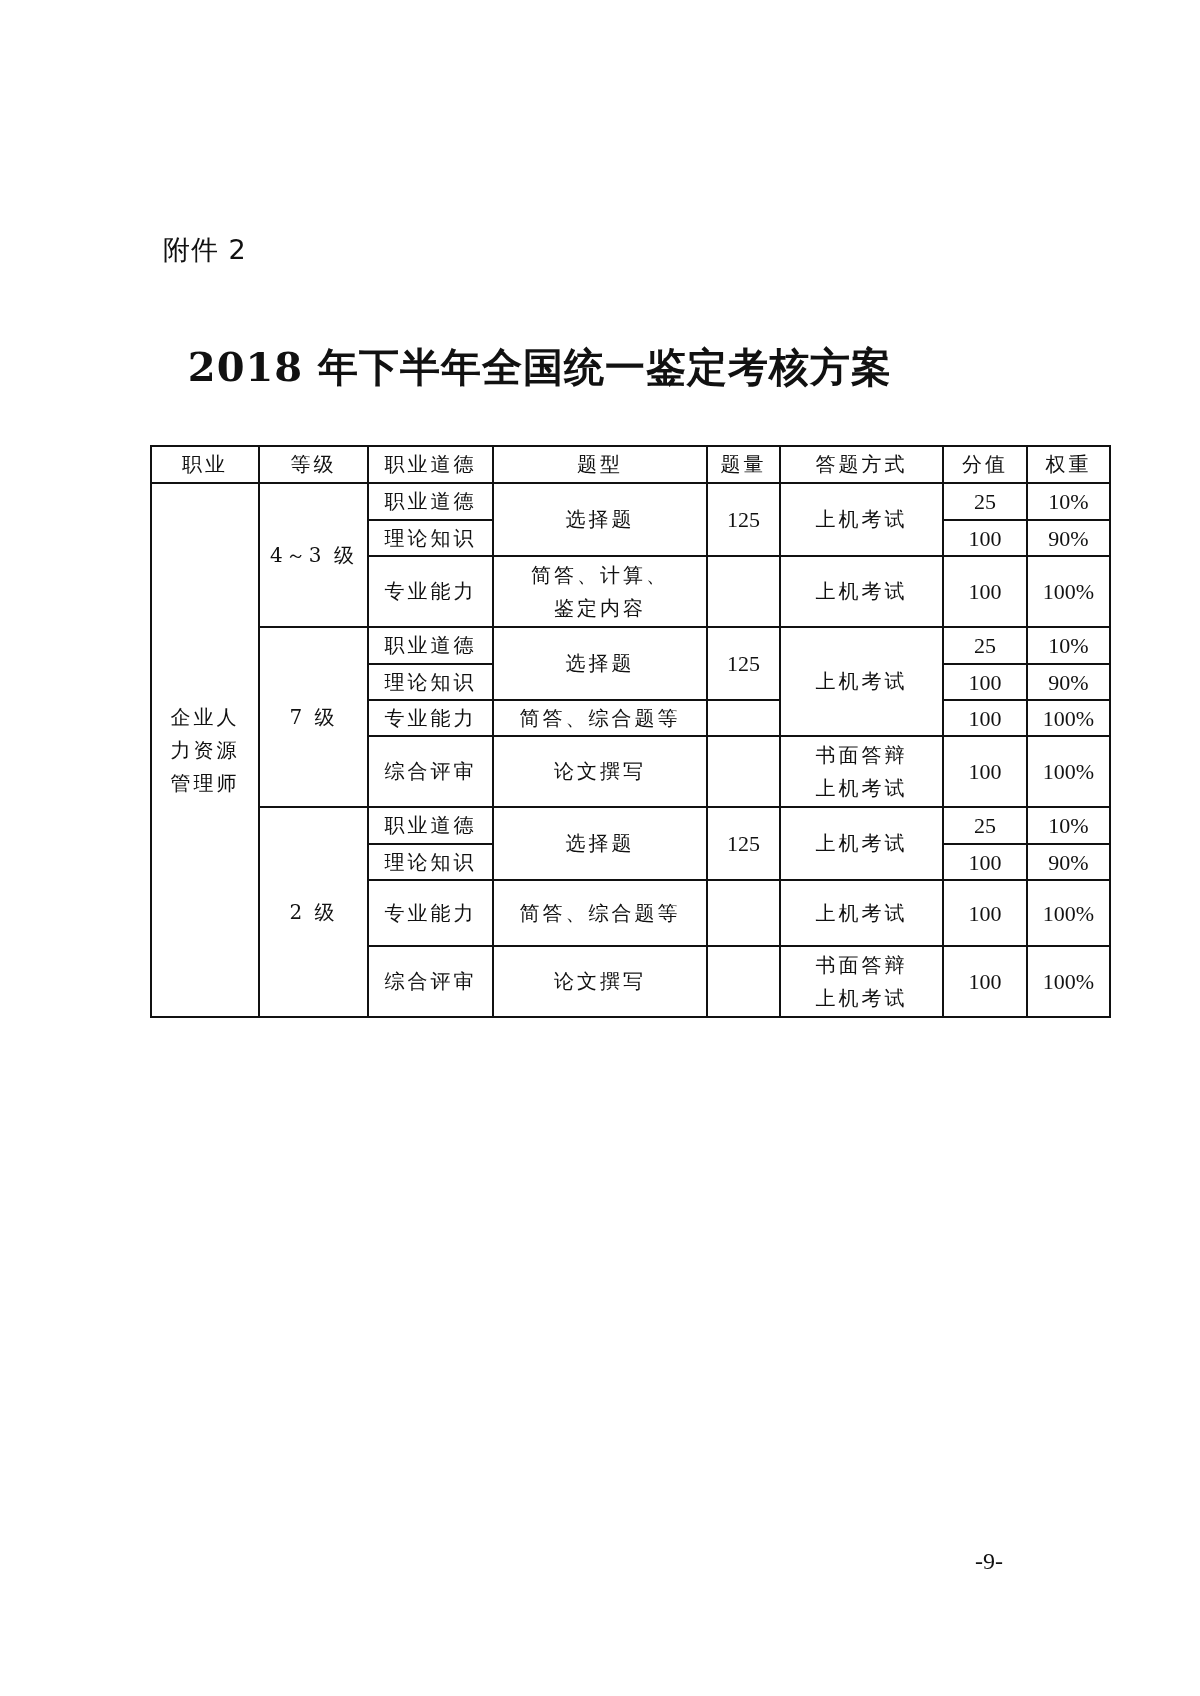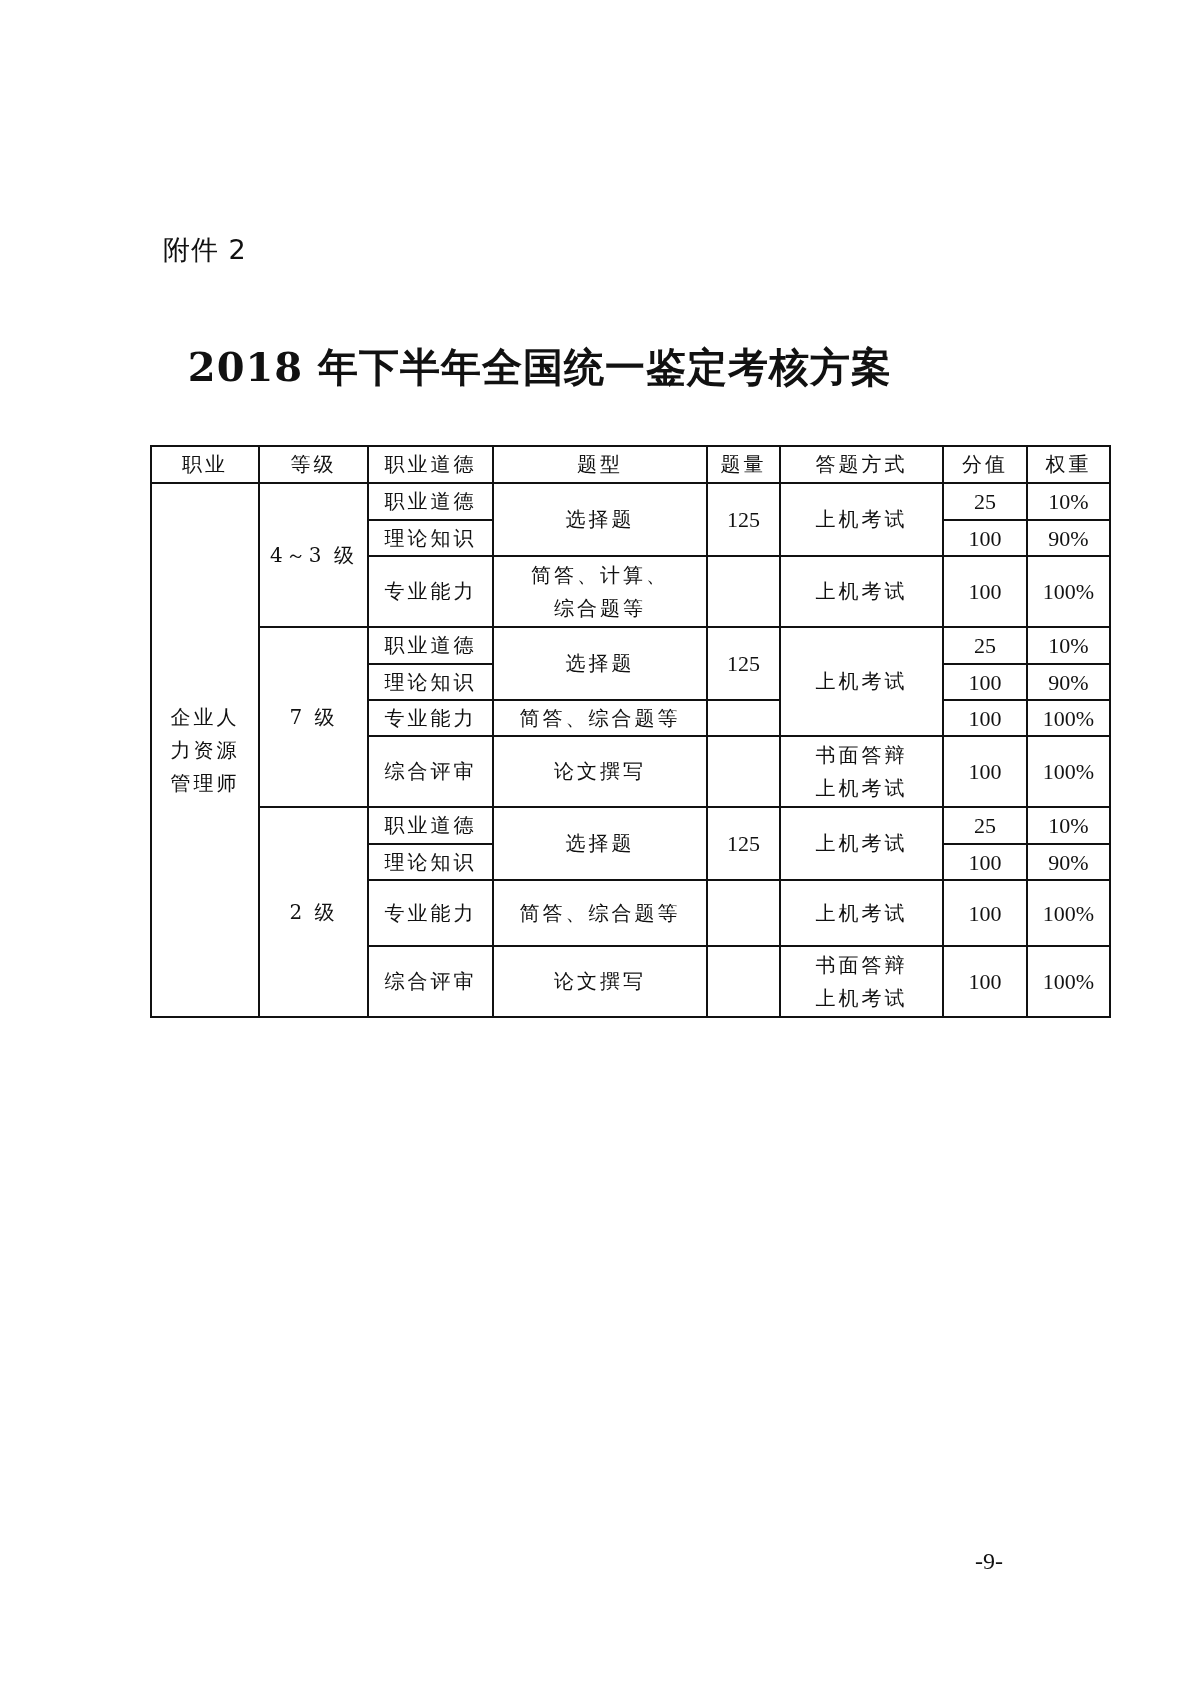--- a/index.html
+++ b/index.html
@@ -63,21 +63,21 @@
   </tr>
   <tr style="height:36px">
     <td>理论知识</td>
     <td class="num">100</td>
     <td class="num">90%</td>
   </tr>
   <tr style="height:71px">
     <td>专业能力</td>
     <td>
       <div>简答、计算、</div>
-      <div>综合题等</div>
+      <div>鉴定内容</div>
     </td>
     <td class="num"></td>
     <td>上机考试</td>
     <td class="num">100</td>
     <td class="num">100%</td>
   </tr>
 
   <tr style="height:37px">
     <td rowspan="4">7 级</td>
     <td>职业道德</td>

